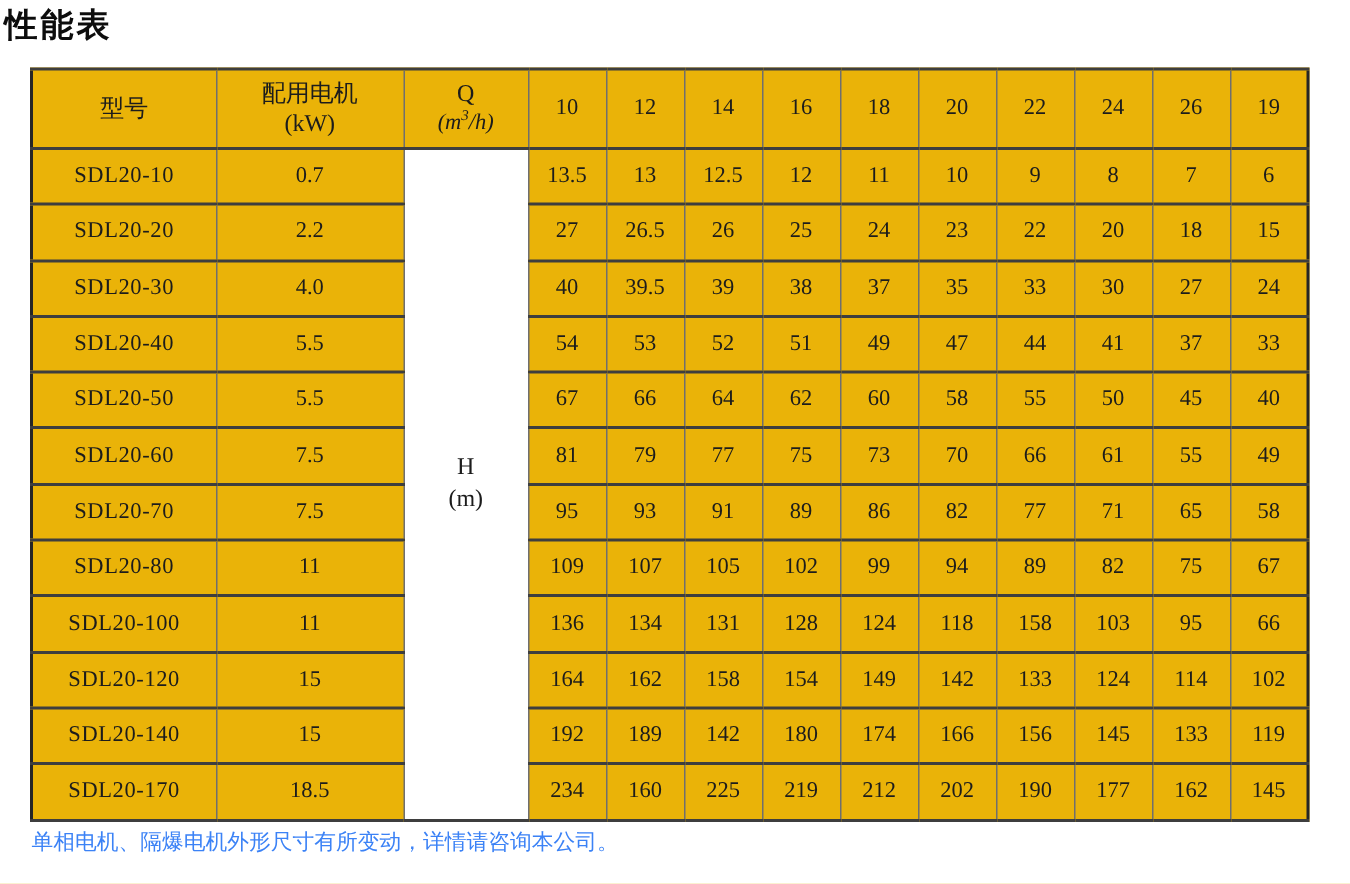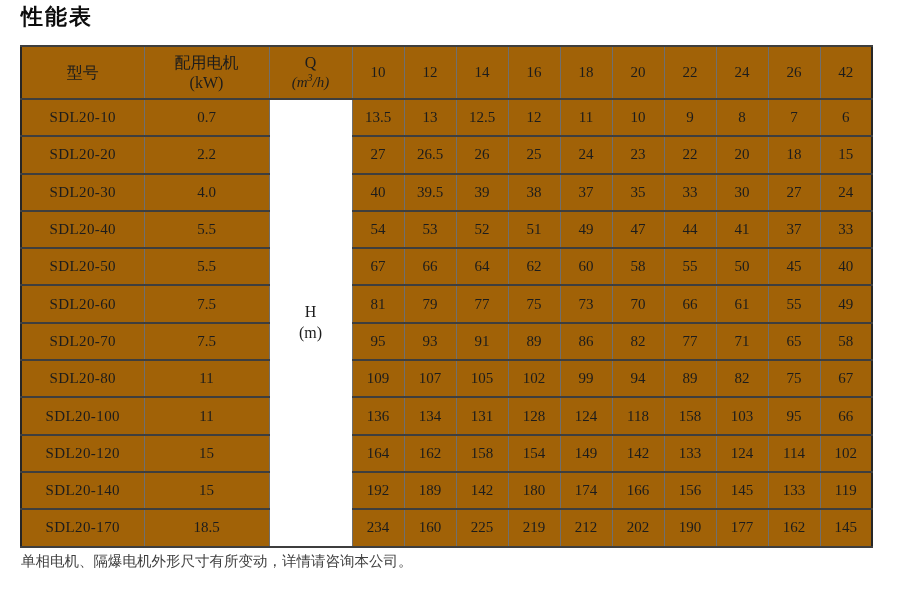--- a/index.html
+++ b/index.html
@@ -12,37 +12,37 @@
     position: relative;
     width: 900px;
     height: 589px;
     background: #ffffff;
     font-family: "Liberation Serif", serif;
     color: #1c1c1c;
     overflow: hidden;
   }
   .title {
     position: absolute;
-    left: 21px;
+    left: 3px;
     top: 2px;
     margin: 0;
     font-family: "Liberation Sans", sans-serif;
     font-weight: bold;
     font-size: 22px;
     letter-spacing: 2px;
     color: #0d0d0d;
   }
   table.perf {
     position: absolute;
     left: 20px;
     top: 45px;
     width: 851px;
     border-collapse: collapse;
     table-layout: fixed;
-    background: #a16207;
+    background: #eab308;
   }
   table.perf th,
   table.perf td {
     padding: 0;
     text-align: center;
     vertical-align: middle;
     font-weight: normal;
     border-top: 2px solid #3e3e3e;
     border-bottom: 2px solid #3e3e3e;
     border-left: 1px solid #6f6f6f;
@@ -68,21 +68,21 @@
     font-size: 16px;
     line-height: 1.3;
     background: #ffffff;
   }
   .footnote {
     position: absolute;
     left: 21px;
     top: 552px;
     margin: 0;
     font-size: 14.5px;
-    color: #404040;
+    color: #3b82f6;
     font-family: "Liberation Serif", serif;
   }
 </style>
 </head>
 <body>
 
 <div class="page">
 
   <h1 class="title">性能表</h1>
 
@@ -115,21 +115,21 @@
         </th>
       <th class="th-num">10</th>
           <th class="th-num">12</th>
           <th class="th-num">14</th>
           <th class="th-num">16</th>
           <th class="th-num">18</th>
           <th class="th-num">20</th>
           <th class="th-num">22</th>
           <th class="th-num">24</th>
           <th class="th-num">26</th>
-          <th class="th-num">42</th>
+          <th class="th-num">19</th>
         </tr>
     </thead>
     <tbody id="perf-body">
         <tr>
           <td class="model-cell">SDL20-10</td>
           <td class="power-cell">0.7</td>
           <td class="h-cell" rowspan="12">
             <div>H</div>
             <div>(m)</div>
           </td>

